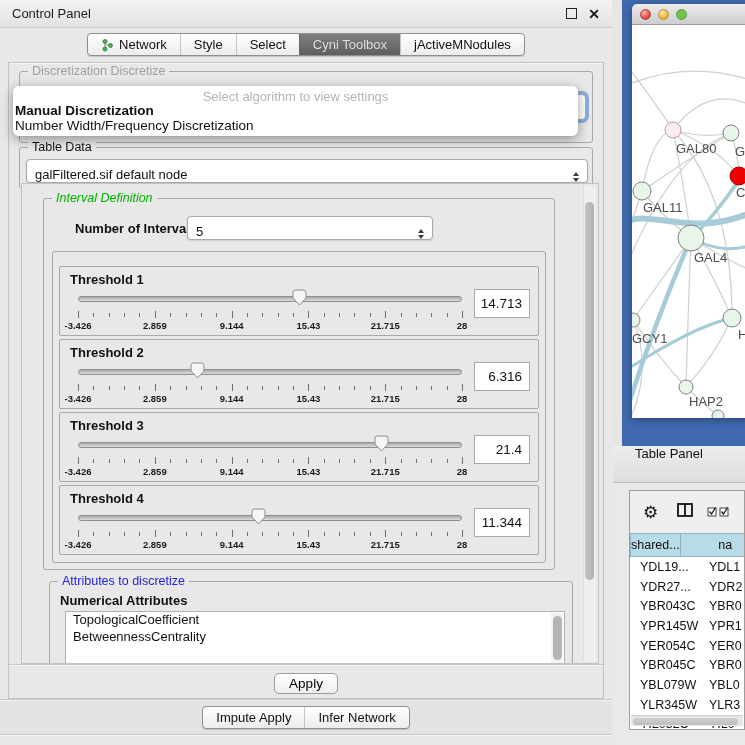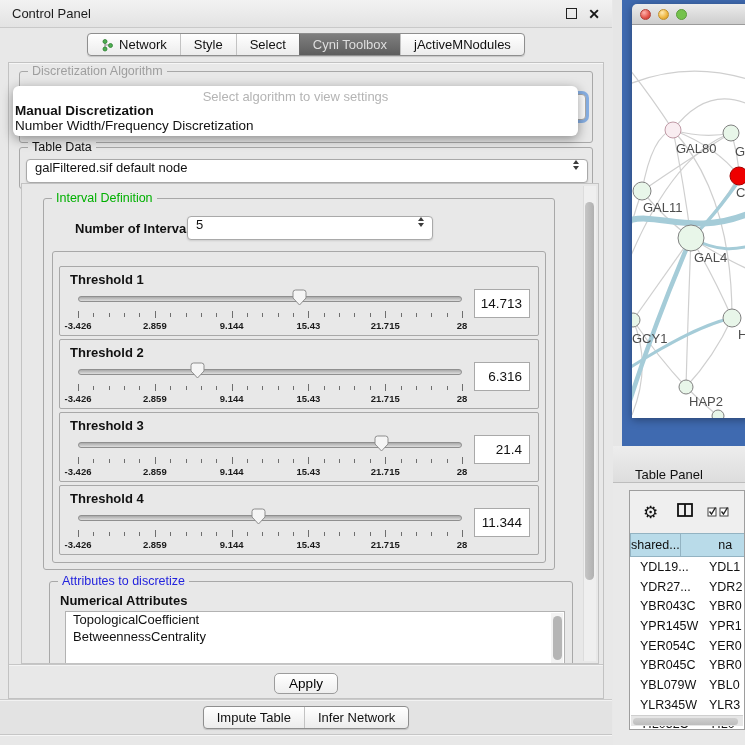--- a/index.html
+++ b/index.html
@@ -22,26 +22,26 @@
   .seg .s{padding:3px 13px;font-size:13px;display:flex;align-items:center;gap:5px;border-left:1px solid #c3c3c3;cursor:default;white-space:nowrap;}
   .seg .s:first-child{border-left:none;}
   .seg .s.sel{background:linear-gradient(#7f7f7f,#5e5e5e);color:#dedede;border-left-color:#6a6a6a;}
 
   .content{position:absolute;left:8px;top:62px;width:596px;height:637px;box-sizing:border-box;
            border:1px solid #c2c2c2;background:#e8e8e8;box-shadow:inset 0 1px 0 #f6f6f6;}
 
   .group{position:absolute;border:1px solid #a8a8a8;border-radius:3px;box-sizing:border-box;}
   .gtitle{position:absolute;top:-8px;left:8px;background:#e8e8e8;padding:0 4px;font-size:12.5px;line-height:14px;white-space:nowrap;}
   .dim{color:#9e9e9e;}
-  .tgreen{color:#00b000;}
+  .tgreen{color:#00b000;font-style:italic;}
   .tblue{color:#2323dd;}
   .blabel{font-weight:bold;font-size:13px;}
 
   .combo{position:absolute;background:#fff;border:1px solid #a9a9a9;border-radius:4px;
-         font-size:13px;display:flex;align-items:flex-start;padding:0 8px;box-sizing:border-box;
+         font-size:13px;display:flex;align-items:flex-end;padding:0 8px;box-sizing:border-box;
          box-shadow:0 1px 2px rgba(0,0,0,.12);}
   .combo.focus{box-shadow:0 0 0 3px rgba(110,160,225,.8);}
   .arrows{margin-left:auto;display:flex;flex-direction:column;align-items:center;gap:2px;}
   .arrows .up{width:0;height:0;border-left:3.5px solid transparent;border-right:3.5px solid transparent;border-bottom:4px solid #3c3c3c;}
   .arrows .dn{width:0;height:0;border-left:3.5px solid transparent;border-right:3.5px solid transparent;border-top:4px solid #3c3c3c;}
 
   .scrollarea{position:absolute;left:12px;top:120px;width:578px;height:481px;box-sizing:border-box;
               border:1px solid #c3c3c3;background:#e8e8e8;overflow:hidden;}
   .vsb{position:absolute;right:2px;top:2px;width:12px;height:475px;background:#efefef;border-left:1px solid #dcdcdc;}
   .vsb-thumb{position:absolute;left:1px;top:16px;width:9px;height:378px;background:linear-gradient(90deg,#c6c6c6,#b0b0b0);border-radius:5px;}
@@ -88,21 +88,21 @@
                 border-bottom:1px solid #9b9b9b;display:flex;align-items:center;padding-left:8px;gap:7px;box-sizing:border-box;}
   .light{width:11px;height:11px;border-radius:50%;display:inline-block;box-sizing:border-box;}
   .light.red{background:radial-gradient(circle at 35% 30%,#ffb3ac,#e3544a 60%,#b8342c);border:1px solid #b04038;}
   .light.yellow{background:radial-gradient(circle at 35% 30%,#ffe9b0,#eeb53e 60%,#c98f1d);border:1px solid #bf8f2e;}
   .light.green{background:radial-gradient(circle at 35% 30%,#d2f5c0,#74c24c 60%,#4f9e2d;);border:1px solid #5d9c3e;background-color:#74c24c;}
   .canvas{position:relative;height:393px;background:#fff;overflow:hidden;}
   .canvas svg text{font-family:"Liberation Sans",sans-serif;font-size:13px;fill:#4d4d4d;}
 
   .tp-title{position:absolute;left:0;top:446px;width:132px;height:37px;box-sizing:border-box;
             background:linear-gradient(#ededed,#dddddd);border-bottom:1px solid #bdbdbd;
-            display:flex;align-items:flex-end;padding-left:22px;font-size:13px;}
+            display:flex;align-items:flex-start;padding-left:22px;font-size:13px;}
   .tp-body{position:absolute;left:0;top:483px;width:132px;height:262px;background:#e9e9e9;}
   .tp-container{position:absolute;left:16px;top:7px;width:116px;height:240px;box-sizing:border-box;
                 border:1px solid #9e9e9e;background:#f4f4f4;overflow:hidden;}
   .tp-toolbar{height:42px;display:flex;align-items:center;background:#efefef;}
   .gear{font-size:17px;color:#111;margin-left:13px;line-height:17px;}
   .colicon{margin-left:19px;display:inline-block;}
   .checks{margin-left:14px;display:flex;gap:1px;}
   .tp-header{display:flex;height:24px;box-sizing:border-box;}
   .th{background:#b9dbe9;border:1px solid #93b3c2;border-left:none;font-size:12.5px;
       display:flex;align-items:center;justify-content:center;box-sizing:border-box;}
@@ -159,21 +159,21 @@
           </div>
         <div class="s">
             <span>jActiveMNodules</span>
           </div>
       </div>
     </div>
 
     <div class="content">
 
       <div class="group" style="left:10px;top:8px;width:574px;height:72px">
-        <span class="gtitle dim">Discretization Algorithm</span>
+        <span class="gtitle dim">Discretization Discretize</span>
         <div class="combo focus" style="left:8px;top:22px;width:558px;height:26px">
           <span class="arrows">
               <i class="up"></i>
               <i class="dn"></i>
             </span>
         </div>
       </div>
 
       <div class="group" style="left:10px;top:84px;width:574px;height:42px">
         <span class="gtitle">Table Data</span>
@@ -425,21 +425,21 @@
       </div>
 
       <div class="apply-row">
         <button class="apply">Apply</button>
       </div>
     </div>
 
     <div class="bottom-strip">
       <div class="seg">
         <div class="s">
-            <span>Impute Table</span>
+            <span>Impute Apply</span>
           </div>
         <div class="s">
             <span>Infer Network</span>
           </div>
       </div>
     </div>
   </div>
 
   <div class="right-region">
     <div class="net-area">

